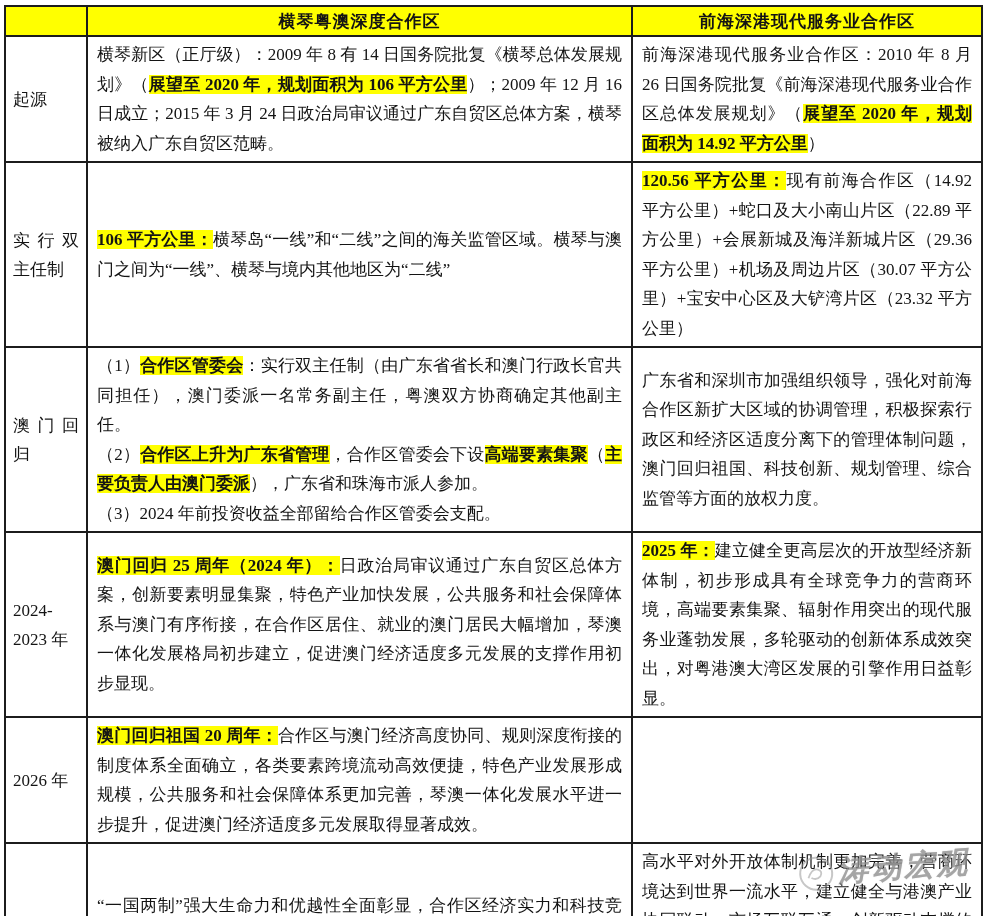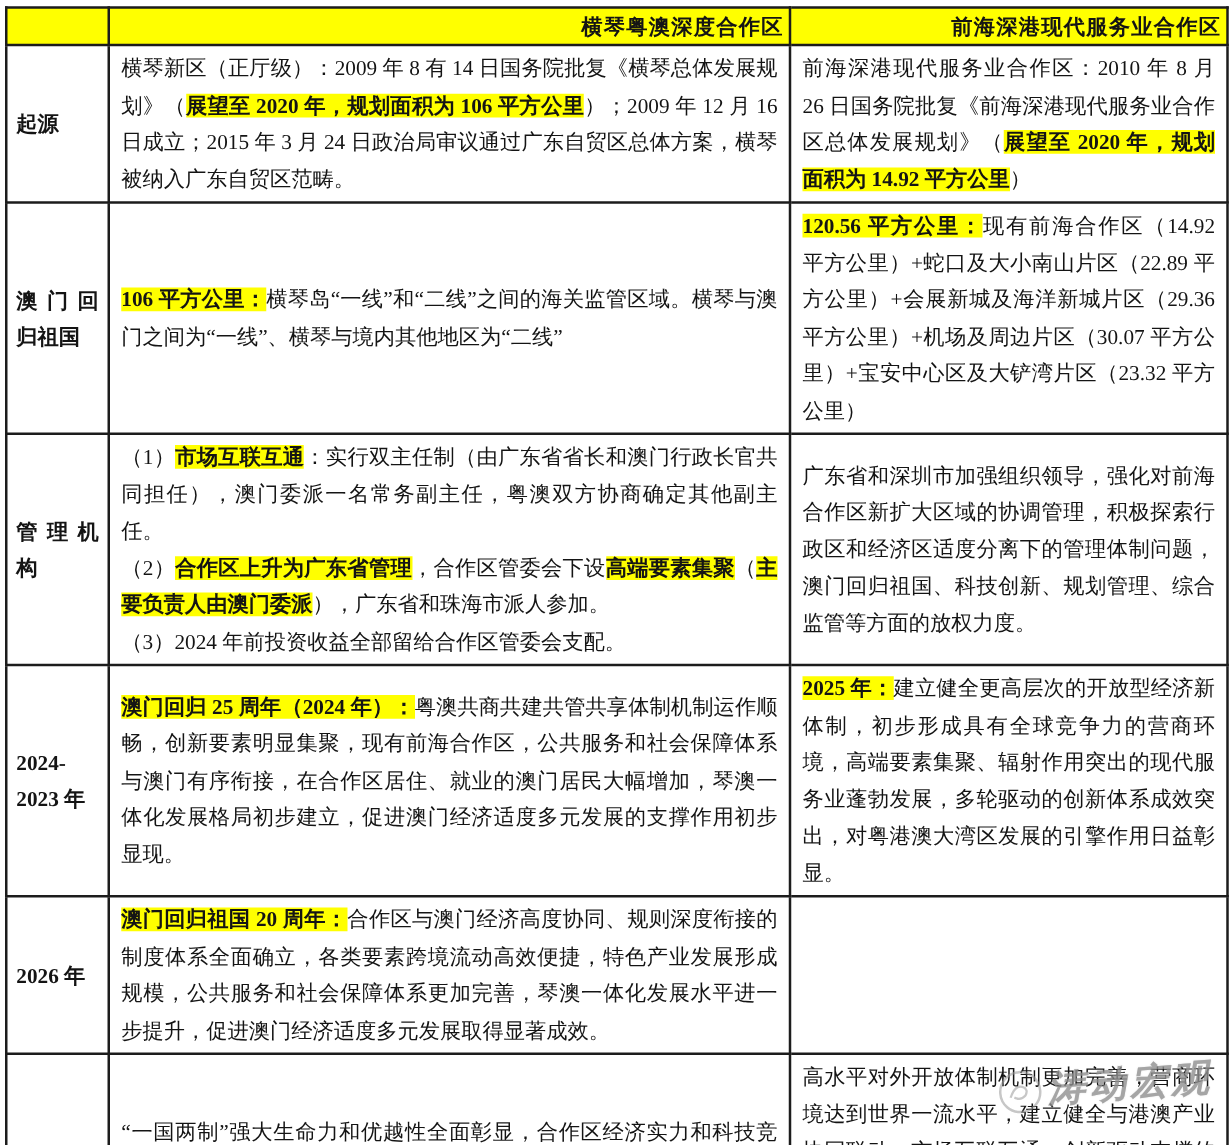--- a/index.html
+++ b/index.html
@@ -25,32 +25,31 @@
     table-layout:fixed;
     width:977px;
   }
   table.cmp col.c-label{width:82px;}
   table.cmp col.c-left{width:545px;}
   table.cmp col.c-right{width:350px;}
   table.cmp th,table.cmp td{
     border:2px solid var(--border);
     vertical-align:middle;
     font-size:17px;
-    text-align:right;
   }
   thead th{
     background:var(--header-bg);
     height:30px;
     font-weight:bold;
     text-align:center;
     letter-spacing:1px;
     padding:2px 4px;
   }
   tbody th.row-label{
-    font-weight:bold;
+    font-weight:normal;
     text-align:justify;
     padding:16px 7px;
     line-height:29px;
     background:#fff;
   }
   tbody td.cell{
     padding:3px 9px;
     line-height:29.5px;
     text-align:justify;
     background:#fff;
@@ -102,43 +101,43 @@
         <tr style="height: 120px;">
           <th class="row-label">起源</th>
           <td class="cell">
             <p><span>横琴新区（正厅级）：2009 年 8 有 14 日国务院批复《横琴总体发展规划》（</span><span class="seg-h">展望至 2020 年，规划面积为 106 平方公里</span><span>）；2009 年 12 月 16 日成立；2015 年 3 月 24 日政治局审议通过广东自贸区总体方案，横琴被纳入广东自贸区范畴。</span></p>
           </td>
           <td class="cell">
             <p><span>前海深港现代服务业合作区：2010 年 8 月 26 日国务院批复《前海深港现代服务业合作区总体发展规划》（</span><span class="seg-h">展望至 2020 年，规划面积为 14.92 平方公里</span><span>）</span></p>
           </td>
         </tr>
         <tr style="height: 148px;">
-          <th class="row-label">澳门回归祖国</th>
+          <th class="row-label">实行双主任制</th>
           <td class="cell">
             <p><span class="seg-h">106 平方公里：</span><span>横琴岛“一线”和“二线”之间的海关监管区域。横琴与澳门之间为“一线”、横琴与境内其他地区为“二线”</span></p>
           </td>
           <td class="cell">
             <p><span class="seg-h">120.56 平方公里：</span><span>现有前海合作区（14.92 平方公里）+蛇口及大小南山片区（22.89 平方公里）+会展新城及海洋新城片区（29.36 平方公里）+机场及周边片区（30.07 平方公里）+宝安中心区及大铲湾片区（23.32 平方公里）</span></p>
           </td>
         </tr>
         <tr style="height: 152px;">
-          <th class="row-label">管理机构</th>
+          <th class="row-label">澳门回归</th>
           <td class="cell">
-            <p><span>（1）</span><span class="seg-h">市场互联互通</span><span>：实行双主任制（由广东省省长和澳门行政长官共同担任），澳门委派一名常务副主任，粤澳双方协商确定其他副主任。</span></p>
+            <p><span>（1）</span><span class="seg-h">合作区管委会</span><span>：实行双主任制（由广东省省长和澳门行政长官共同担任），澳门委派一名常务副主任，粤澳双方协商确定其他副主任。</span></p>
             <p><span>（2）</span><span class="seg-h">合作区上升为广东省管理</span><span>，合作区管委会下设</span><span class="seg-h">高端要素集聚</span><span>（</span><span class="seg-h">主要负责人由澳门委派</span><span>），广东省和珠海市派人参加。</span></p>
             <p><span>（3）2024 年前投资收益全部留给合作区管委会支配。</span></p>
           </td>
           <td class="cell">
             <p><span>广东省和深圳市加强组织领导，强化对前海合作区新扩大区域的协调管理，积极探索行政区和经济区适度分离下的管理体制问题，澳门回归祖国、科技创新、规划管理、综合监管等方面的放权力度。</span></p>
           </td>
         </tr>
         <tr style="height: 155px;">
           <th class="row-label">2024-2023 年</th>
           <td class="cell">
-            <p><span class="seg-h">澳门回归 25 周年（2024 年）：</span><span>粤澳共商共建共管共享体制机制运作顺畅，创新要素明显集聚，现有前海合作区，公共服务和社会保障体系与澳门有序衔接，在合作区居住、就业的澳门居民大幅增加，琴澳一体化发展格局初步建立，促进澳门经济适度多元发展的支撑作用初步显现。</span></p>
+            <p><span class="seg-h">澳门回归 25 周年（2024 年）：</span><span>日政治局审议通过广东自贸区总体方案，创新要素明显集聚，特色产业加快发展，公共服务和社会保障体系与澳门有序衔接，在合作区居住、就业的澳门居民大幅增加，琴澳一体化发展格局初步建立，促进澳门经济适度多元发展的支撑作用初步显现。</span></p>
           </td>
           <td class="cell">
             <p><span class="seg-h">2025 年：</span><span>建立健全更高层次的开放型经济新体制，初步形成具有全球竞争力的营商环境，高端要素集聚、辐射作用突出的现代服务业蓬勃发展，多轮驱动的创新体系成效突出，对粤港澳大湾区发展的引擎作用日益彰显。</span></p>
           </td>
         </tr>
         <tr style="height: 118px;">
           <th class="row-label">2026 年</th>
           <td class="cell">
             <p><span class="seg-h">澳门回归祖国 20 周年：</span><span>合作区与澳门经济高度协同、规则深度衔接的制度体系全面确立，各类要素跨境流动高效便捷，特色产业发展形成规模，公共服务和社会保障体系更加完善，琴澳一体化发展水平进一步提升，促进澳门经济适度多元发展取得显著成效。</span></p>
           </td>

